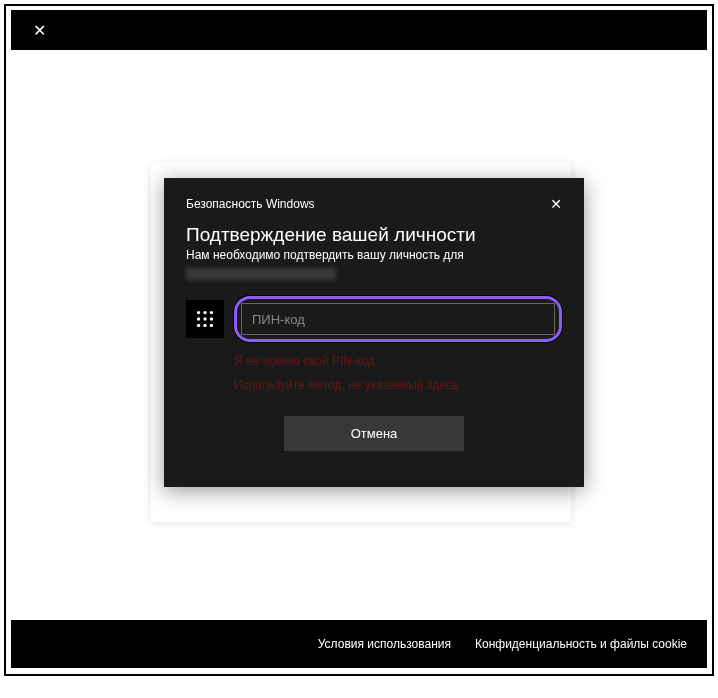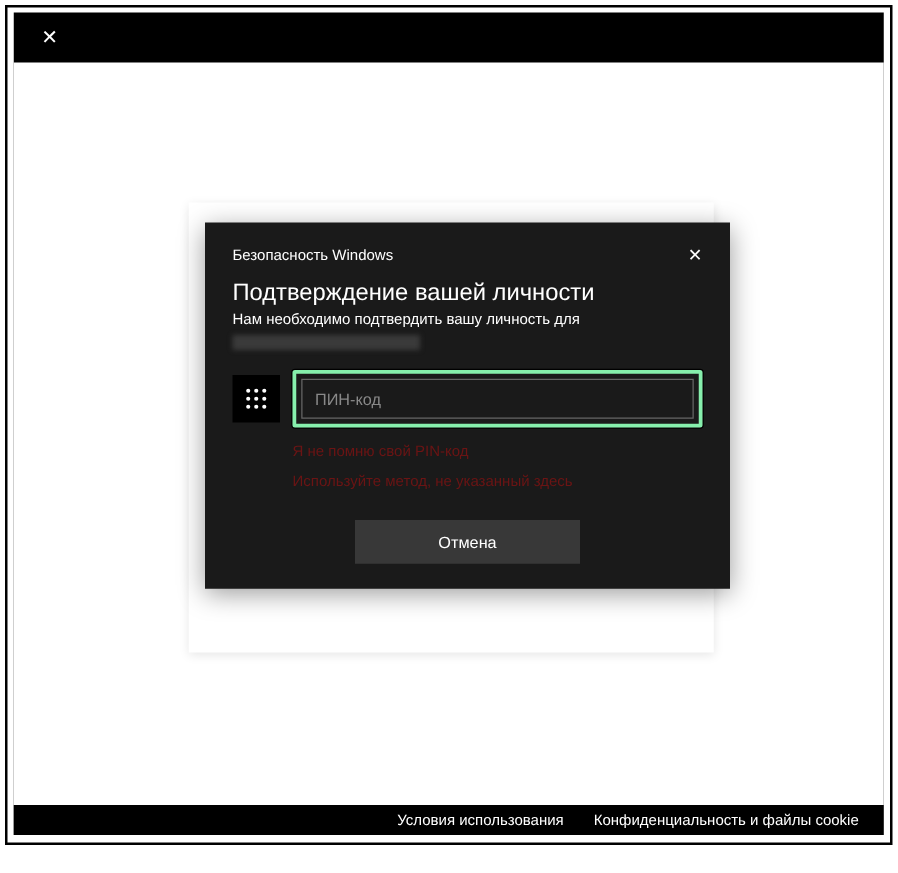--- a/index.html
+++ b/index.html
@@ -62,21 +62,21 @@
       background: #fff;
       box-shadow: 0 2px 8px rgba(0,0,0,0.1);
     }
     .security-dialog {
       position: absolute;
       top: 128px;
       left: 153px;
       width: 420px;
       background: #1a1a1a;
       color: #fff;
-      padding: 18px 22px 20px 22px;
+      padding: 18px 22px 36px 22px;
       box-shadow: 0 4px 20px rgba(0,0,0,0.4);
     }
     .security-header {
       display: flex;
       justify-content: space-between;
       align-items: center;
       font-size: 12px;
       margin-bottom: 12px;
     }
     .security-header .close-x {
@@ -115,22 +115,22 @@
       display: flex;
       align-items: center;
       justify-content: center;
       flex-shrink: 0;
     }
     .keypad-icon svg {
       width: 22px;
       height: 22px;
     }
     .pin-highlight {
-      border: 3px solid #86efac;
-      border-radius: 2px;
+      border: 3px solid #8b5cf6;
+      border-radius: 16px;
       padding: 4px;
       flex: 1;
       box-shadow: 0 0 0 1px #000;
     }
     .pin-input {
       width: 100%;
       height: 32px;
       background: #1a1a1a;
       border: 1px solid #666;
       color: #fff;
@@ -160,21 +160,21 @@
       padding: 10px 0;
       width: 180px;
       font-size: 13px;
       cursor: pointer;
     }
     .footer {
       position: absolute;
       bottom: 30px;
       left: 11px;
       right: 11px;
-      height: 24px;
+      height: 48px;
       background: #000;
       display: flex;
       justify-content: flex-end;
       align-items: center;
       gap: 24px;
       padding: 0 20px;
       font-size: 12px;
       color: #fff;
     }
     .footer a {

